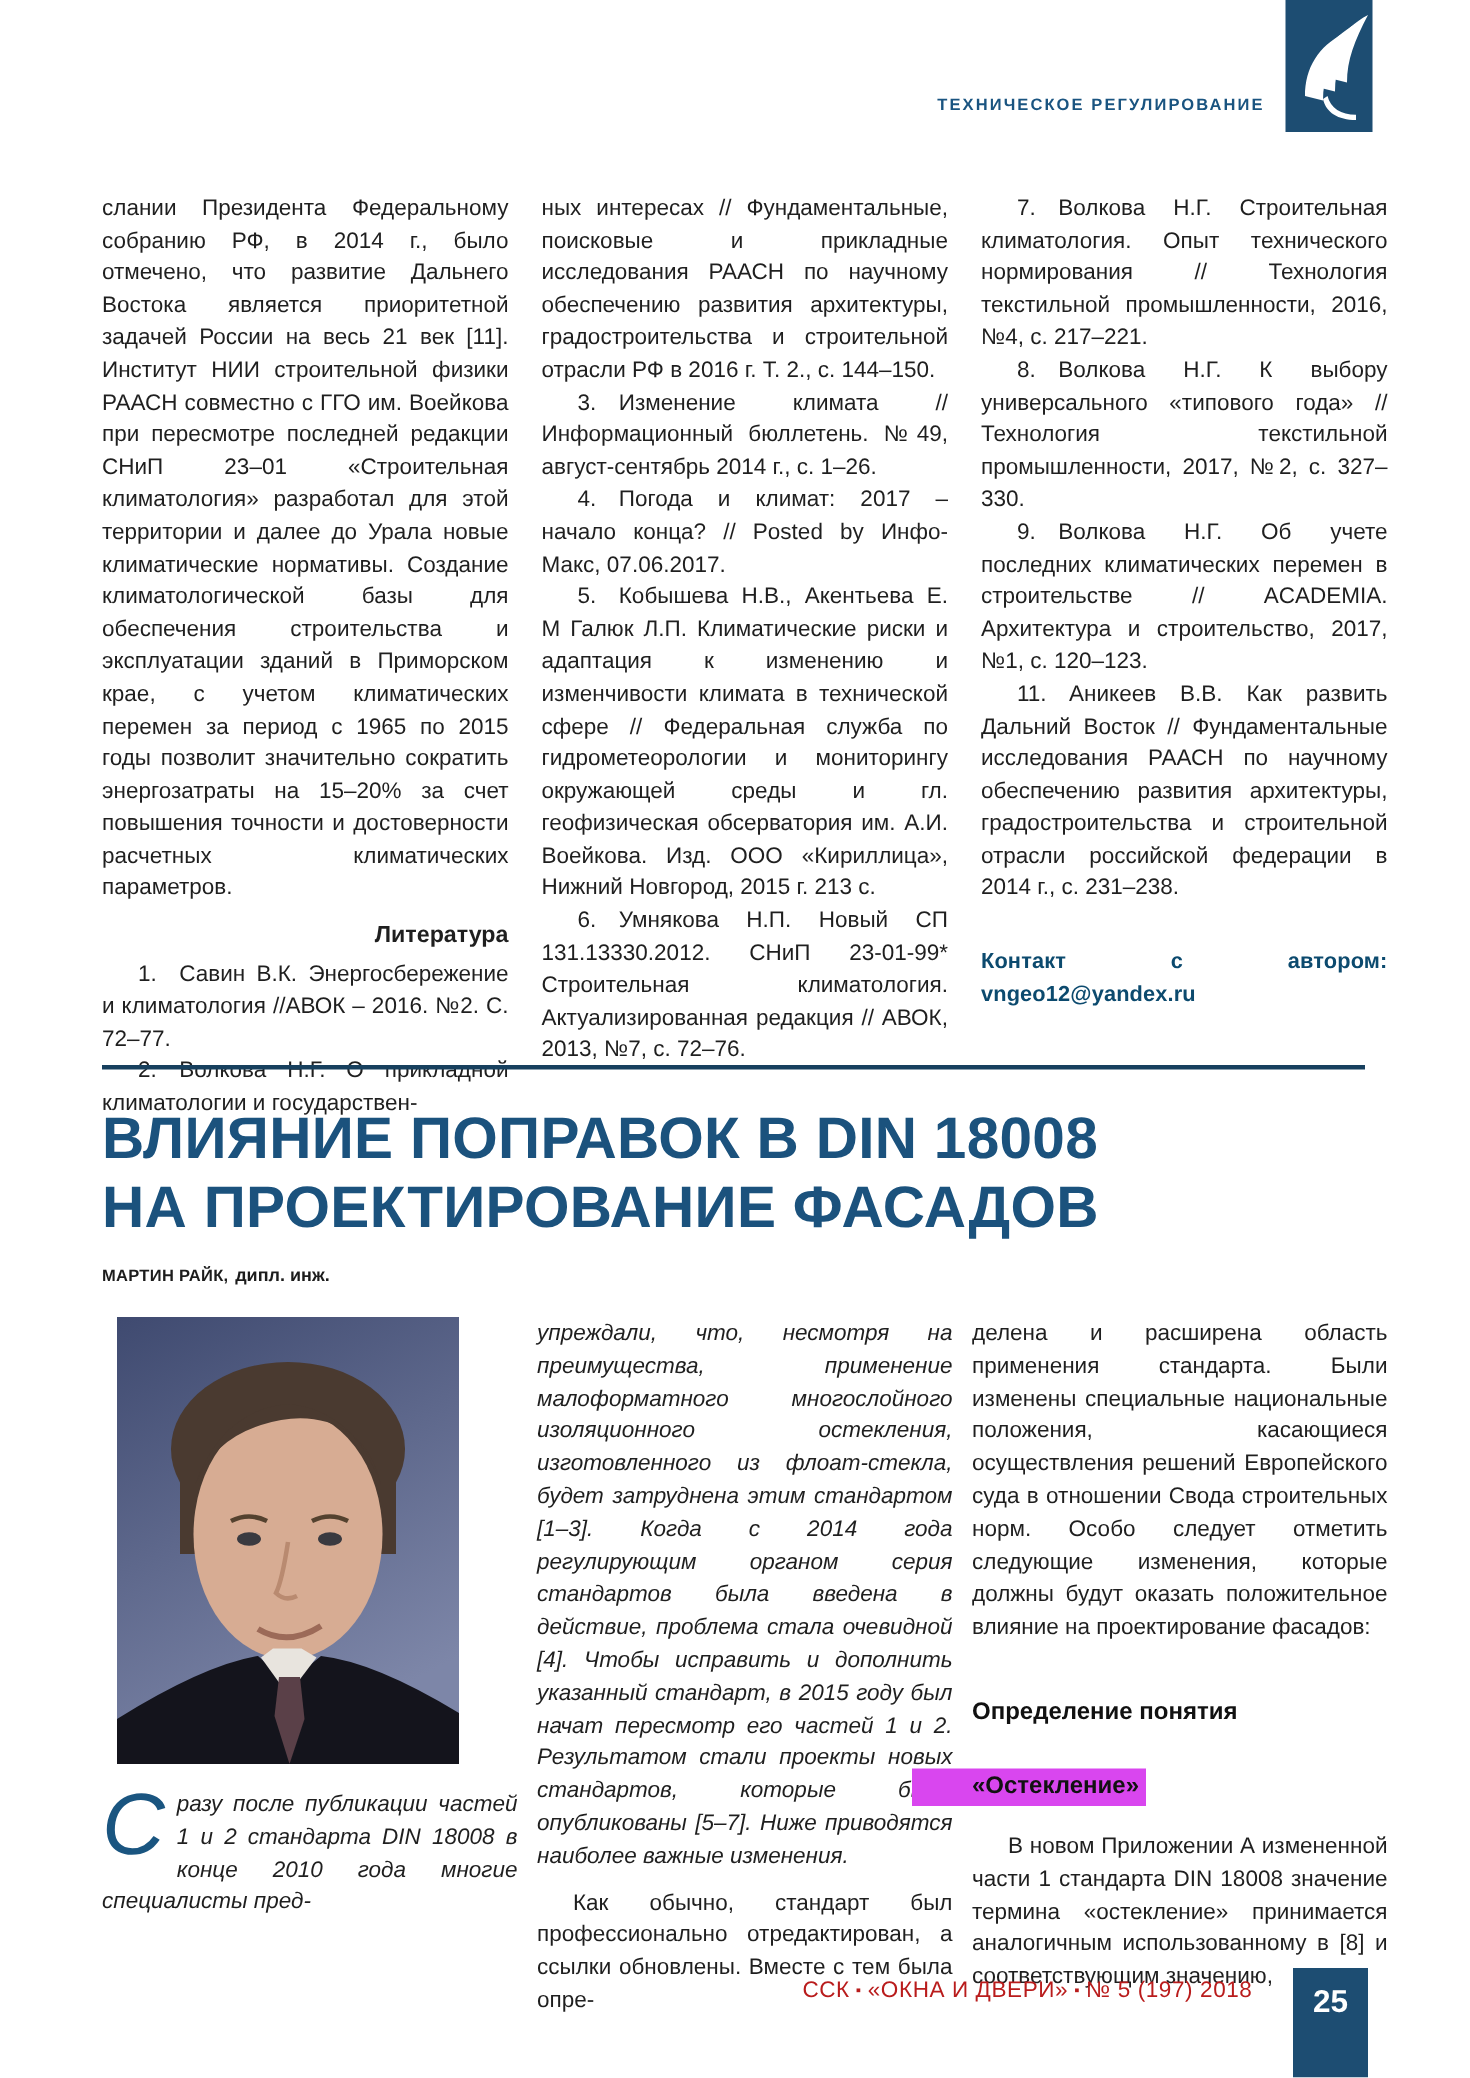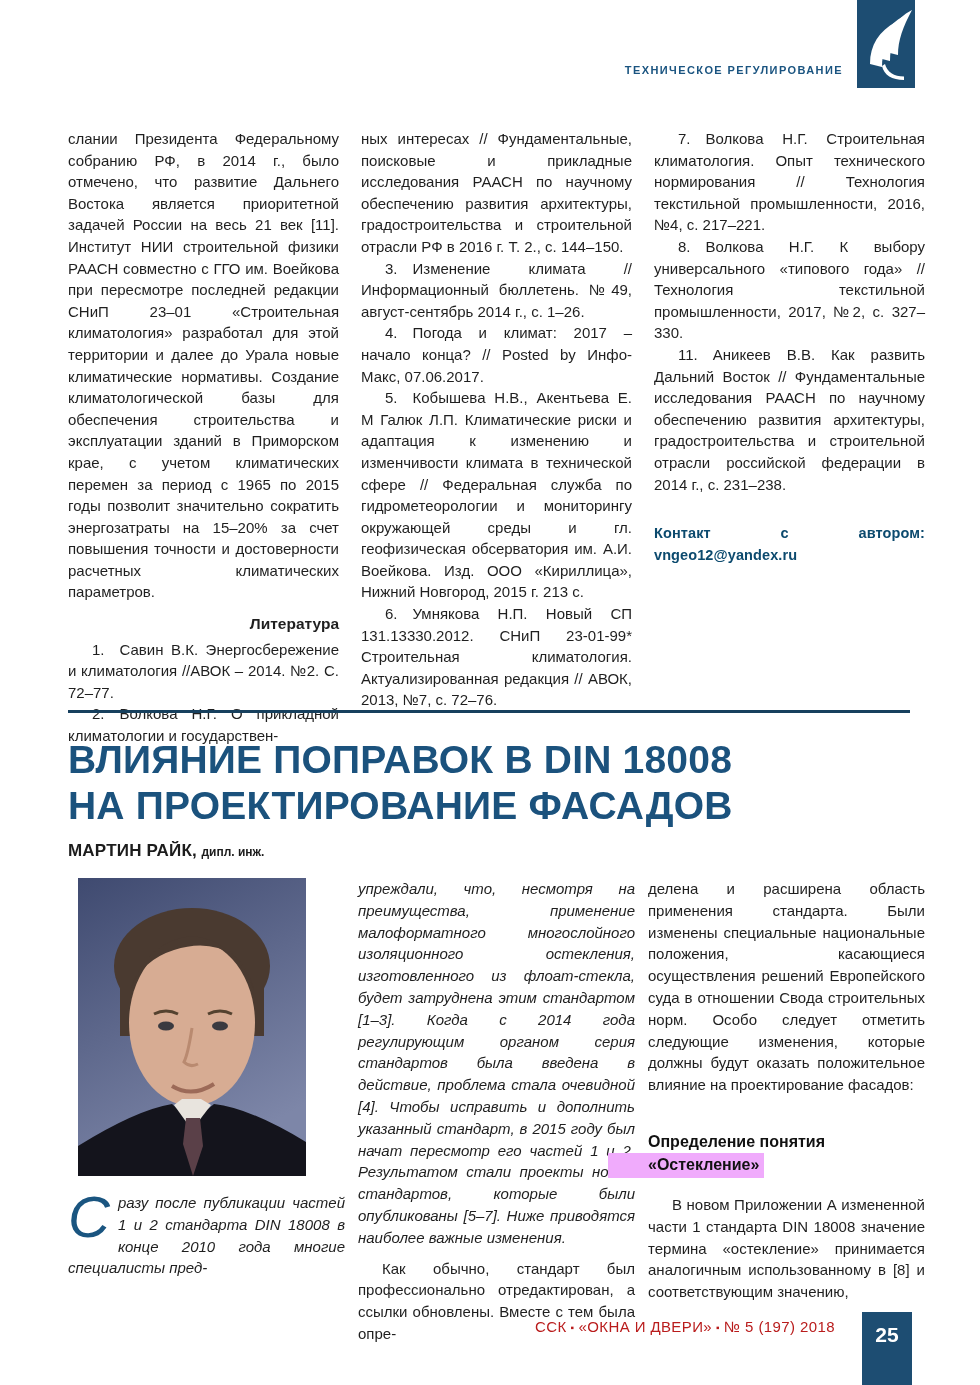--- a/index.html
+++ b/index.html
@@ -35,42 +35,42 @@
 
   .rule { position:absolute; left:68px; top:710px; width:842px; height:3px; background:#17405e; }
 
   
   .title {
     position:absolute; left:68px; top:737px; width:820px;
     font-size:39px; line-height:46px; font-weight:bold;
     color:#1b527d; letter-spacing:0.2px;
   }
   .byline { position:absolute; left:68px; top:841px; color:#1c1c1c; }
-  .byline .name { font-weight:bold; font-size:17px; letter-spacing:0.2px; }
+  .byline .name { font-weight:bold; font-size:11px; letter-spacing:0.2px; }
   .byline .degree { font-weight:bold; font-size:12px; }
 
   
   .article-cols {
     position:absolute; left:68px; top:878px; width:857px;
     display:flex; gap:13px;
   }
   .article-cols .col { width:277px; font-size:15px; line-height:21.8px; }
   .photo { width:228px; height:298px; margin-left:10px; display:block; }
   .photo svg { display:block; width:100%; height:100%; }
   .lead { font-style:italic; text-align:justify; }
   .col1-lead { margin-top:16px; }
   .dropcap {
     float:left; font-size:58px; line-height:44px;
     color:#1a5580; font-style:italic; margin:3px 8px 0 0;
   }
   .para { text-align:justify; }
   .indent { text-indent:24px; }
   .gap { margin-top:9px; }
   .subhead { font-size:16px; line-height:23px; font-weight:bold; margin-top:34px; margin-bottom:16px; color:#111; }
-  .hl { background:#f0abfc; display:inline-block; margin-left:-40px; padding:0 5px 2px 40px; }
+  .hl { background:#d946ef; display:inline-block; margin-left:-40px; padding:0 5px 2px 40px;margin-top:26px; }
 
   
   .footer-line {
     position:absolute; top:1318px; right:145px;
     font-size:15px; color:#b91c1c; letter-spacing:0.4px;
   }
   .footer-line .sep { font-size:10px; vertical-align:1px; padding:0 4px; }
   .pageno-box {
     position:absolute; left:862px; top:1312px; width:50px; height:83px;
     background:#1d4d72; color:#fff; text-align:center;
@@ -89,33 +89,34 @@
       <path d="M21 58 C21 39 30 25 47 16 C38 33 33 46 33 61 Z" fill="#ffffff"></path>
       <path d="M29 52 C29 33 38 19 55 10 C46 27 41 40 41 55 Z" fill="#ffffff"></path>
       <path d="M25 66 C27 75 35 80 47 80 L47 76.5 C37 76.5 30 72 28 64 Z" fill="#ffffff"></path>
     </svg>
   </div>
 
   <section class="refs">
     <div class="col">
       <p>слании Президента Федеральному собранию РФ, в 2014 г., было отмечено, что развитие Дальнего Востока является приоритетной задачей России на весь 21 век [11]. Институт НИИ строительной физики РААСН совместно с ГГО им. Воейкова при пересмотре последней редакции СНиП 23–01 «Строительная климатология» разработал для этой территории и далее до Урала новые климатические нормативы. Создание климатологической базы для обеспечения строительства и эксплуатации зданий в Приморском крае, с учетом климатических перемен за период с 1965 по 2015 годы позволит значительно сократить энергозатраты на 15–20% за счет повышения точности и достоверности расчетных климатических параметров.</p>
       <h3 class="lit-head">Литература</h3>
-      <p class="ref">1. Савин В.К. Энергосбережение и климатология //АВОК – 2014. №2. С. 72–77.</p>
+      <p class="ref">1. Савин В.К. Энергосбережение и климатология //АВОК – 2016. №2. С. 72–77.</p>
       <p class="ref">2. Волкова Н.Г. О прикладной климатологии и государствен-</p>
     </div>
     <div class="col">
       <p>ных интересах // Фундаментальные, поисковые и прикладные исследования РААСН по научному обеспечению развития архитектуры, градостроительства и строительной отрасли РФ в 2016 г. Т. 2., с. 144–150.</p>
       <p class="ref">3. Изменение климата // Информационный бюллетень. №49, август-сентябрь 2014 г., с. 1–26.</p>
       <p class="ref">4. Погода и климат: 2017 – начало конца? // Posted by Инфо-Макс, 07.06.2017.</p>
       <p class="ref">5. Кобышева Н.В., Акентьева Е. М Галюк Л.П. Климатические риски и адаптация к изменению и изменчивости климата в технической сфере // Федеральная служба по гидрометеорологии и мониторингу окружающей среды и гл. геофизическая обсерватория им. А.И. Воейкова. Изд. ООО «Кириллица», Нижний Новгород, 2015 г. 213 с.</p>
       <p class="ref">6. Умнякова Н.П. Новый СП 131.13330.2012. СНиП 23-01-99* Строительная климатология. Актуализированная редакция // АВОК, 2013, №7, с. 72–76.</p>
     </div>
     <div class="col">
       <p class="ref">7. Волкова Н.Г. Строительная климатология. Опыт технического нормирования // Технология текстильной промышленности, 2016, №4, с. 217–221.</p>
       <p class="ref">8. Волкова Н.Г. К выбору универсального «типового года» // Технология текстильной промышленности, 2017, №2, с. 327–330.</p>
+      <p class="ref">9. Волкова Н.Г. Об учете последних климатических перемен в строительстве // ACADEMIA. Архитектура и строительство, 2017, №1, с. 120–123.</p>
       <p class="ref">11. Аникеев В.В. Как развить Дальний Восток // Фундаментальные исследования РААСН по научному обеспечению развития архитектуры, градостроительства и строительной отрасли российской федерации в 2014 г., с. 231–238.</p>
       <p class="contact">Контакт с автором: vngeo12@yandex.ru</p>
     </div>
   </section>
 
   <div class="rule"></div>
 
   <h1 class="title">
     <span>ВЛИЯНИЕ ПОПРАВОК В DIN 18008</span><br>
     <span>НА ПРОЕКТИРОВАНИЕ ФАСАДОВ</span>

